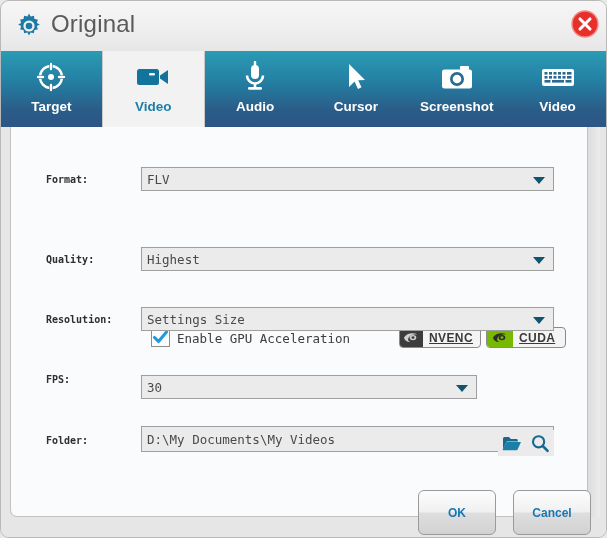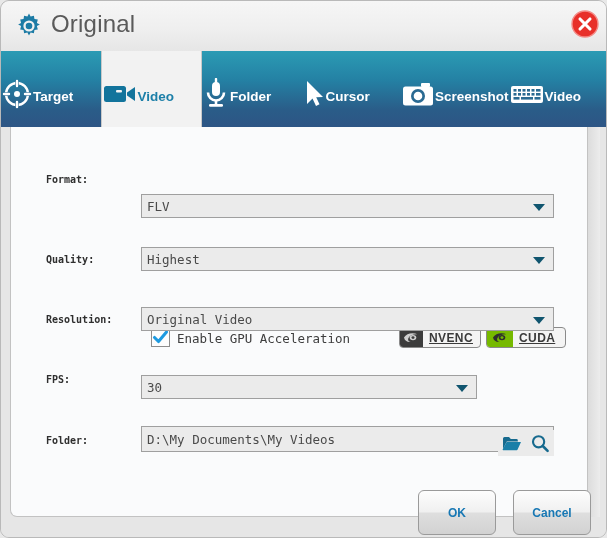--- a/index.html
+++ b/index.html
@@ -63,21 +63,21 @@
     width: 607px;
     height: 76px;
     background: linear-gradient(to bottom, #2b9bb4 0%, #2481a4 38%, #2a5c88 78%, #2d5585 100%);
     display: flex;
     align-items: stretch;
   }
   .tab {
     position: relative;
     flex: 1 1 0;
     display: flex;
-    flex-direction: row;
+    flex-direction: column;
     align-items: center;
     justify-content: flex-start;
     padding-top: 9px;
     cursor: pointer;
     box-sizing: border-box;
   }
   .tab .tab-icon {
     height: 34px;
     display: flex;
     align-items: center;
@@ -294,21 +294,21 @@
     <div class="tab">
       <div class="tab-icon">
         <svg width="28" height="32" viewBox="0 0 28 32">
           <path d="M14 1 L14 5" stroke="#ffffff" stroke-width="2.4" stroke-linecap="round"></path>
           <rect x="10" y="4" width="8" height="14" rx="4" fill="#ffffff"></rect>
           <path d="M6 14.5 a8 8 0 0 0 16 0" fill="none" stroke="#ffffff" stroke-width="2.6"></path>
           <path d="M14 22.5 L14 26" stroke="#ffffff" stroke-width="2.6"></path>
           <rect x="7" y="26" width="14" height="2.8" rx="1.3" fill="#ffffff"></rect>
         </svg>
       </div>
-      <div class="tab-label">Folder</div>
+      <div class="tab-label">Audio</div>
     </div>
 
 
     <div class="tab">
       <div class="tab-icon">
         <svg width="24" height="32" viewBox="0 0 24 32">
           <path d="M5 3 L5 26 L10.5 20.5 L14 28 L17.5 26.2 L14.2 19.2 L21 19 Z" fill="#ffffff"></path>
         </svg>
       </div>
       <div class="tab-label">Cursor</div>
@@ -352,21 +352,21 @@
       <div class="tab-label">Video</div>
     </div>
 
   </div>
 
   <div id="content">
     <div id="panel-gutter"></div>
     <div id="panel">
 
       <div class="field-label" style="left:35px; top:47px;">Format:</div>
-      <div class="combo" style="left:130px; top:40px; width:413px;margin-top:27px;">
+      <div class="combo" style="left:130px; top:40px; width:413px;">
         <span class="combo-value">FLV</span>
         <span class="combo-arrow"></span>
       </div>
 
       <div id="gpu-checkbox">
         <svg width="17" height="17" viewBox="0 0 17 17">
           <path d="M2.5 8.5 L6.5 12.5 L14.5 3" fill="none" stroke="#1e9ae0" stroke-width="3.1" stroke-linecap="round" stroke-linejoin="round"></path>
         </svg>
       </div>
       <div id="gpu-label">Enable GPU Acceleration</div>
@@ -394,21 +394,21 @@
       </div>
 
       <div class="field-label" style="left:35px; top:127px;">Quality:</div>
       <div class="combo" style="left:130px; top:120px; width:413px;">
         <span class="combo-value">Highest</span>
         <span class="combo-arrow"></span>
       </div>
 
       <div class="field-label" style="left:35px; top:187px;">Resolution:</div>
       <div class="combo" style="left:130px; top:180px; width:413px;">
-        <span class="combo-value">Original Video</span>
+        <span class="combo-value">Settings Size</span>
         <span class="combo-arrow"></span>
       </div>
 
       <div class="field-label" style="left:35px; top:247px;">FPS:</div>
       <div class="combo" style="left:130px; top:248px; width:336px;">
         <span class="combo-value">30</span>
         <span class="combo-arrow"></span>
       </div>
 
       <div class="field-label" style="left:35px; top:308px;text-align:right;">Folder:</div>

